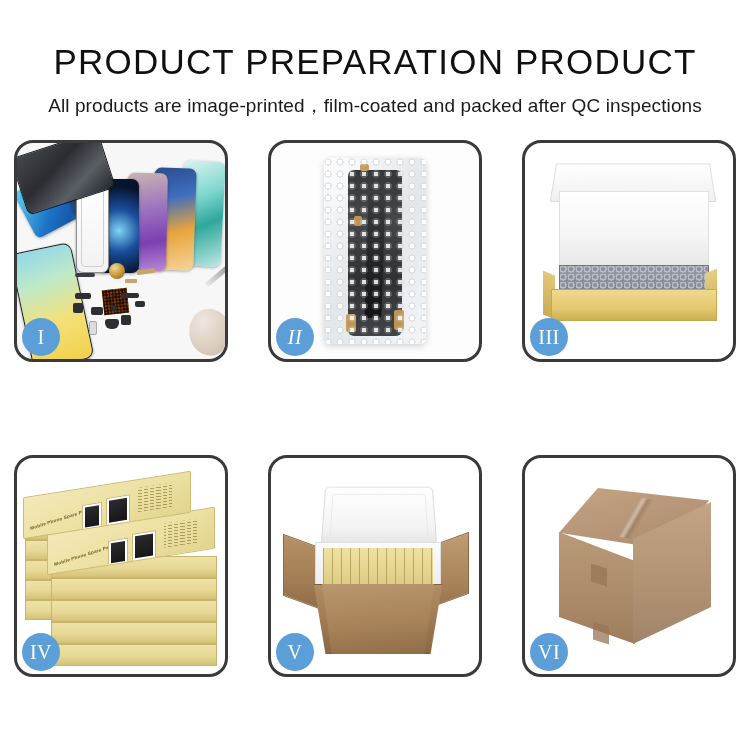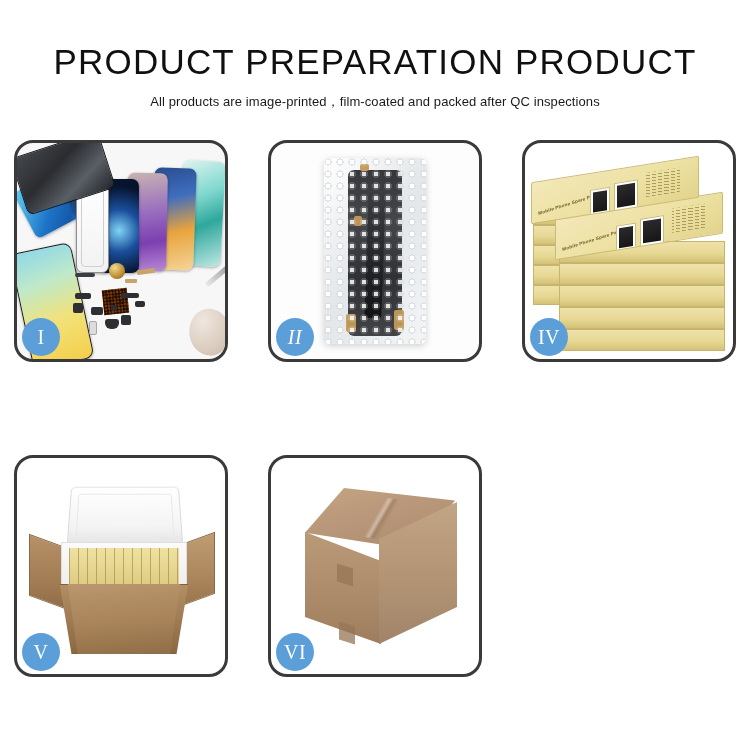--- a/index.html
+++ b/index.html
@@ -18,21 +18,21 @@
     margin-top: 42px;
     font-size: 35px;
     letter-spacing: 1.2px;
     font-weight: 400;
     color: #101010;
     white-space: nowrap;
     font-family: "Liberation Sans", sans-serif;
   }
   .subtitle {
     margin-top: 11px;
-    font-size: 13px;
+    font-size: 19px;
     color: #1a1a1a;
     letter-spacing: .1px;
     white-space: nowrap;
   }
 
   
   .grid {
     position: absolute;
     left: 14px; top: 140px;
     width: 722px;
@@ -423,20 +423,31 @@
           <div class="bb-tab" style="left:36px;top:6px;width:9px;height:7px;"></div>
           <div class="bb-tab" style="left:30px;top:58px;width:8px;height:10px;"></div>
           <div class="bb-tab" style="left:22px;top:156px;width:10px;height:18px;"></div>
           <div class="bb-tab" style="right:22px;top:152px;width:10px;height:20px;"></div>
           <div class="bb-overlay"></div>
         </div>
       </div>
       <div class="badge">II</div>
     </div>
 
+    <div class="panel p3">
+      <div class="stage">
+        <div class="b3-lid"></div>
+        <div class="b3-foam"></div>
+        <div class="b3-inner"></div>
+        <div class="b3-sideL"></div>
+        <div class="b3-sideR"></div>
+        <div class="b3-front"></div>
+      </div>
+      <div class="badge">III</div>
+    </div>
 
     <div class="panel p4">
       <div class="stage">
 
         <div class="stackbox" style="left:8px;top:62px;width:100px;height:20px;"></div>
         <div class="stackbox" style="left:8px;top:82px;width:100px;height:20px;"></div>
         <div class="stackbox" style="left:8px;top:102px;width:100px;height:20px;"></div>
         <div class="stackbox" style="left:8px;top:122px;width:100px;height:20px;"></div>
         <div class="stackbox" style="left:8px;top:142px;width:100px;height:20px;"></div>
 

